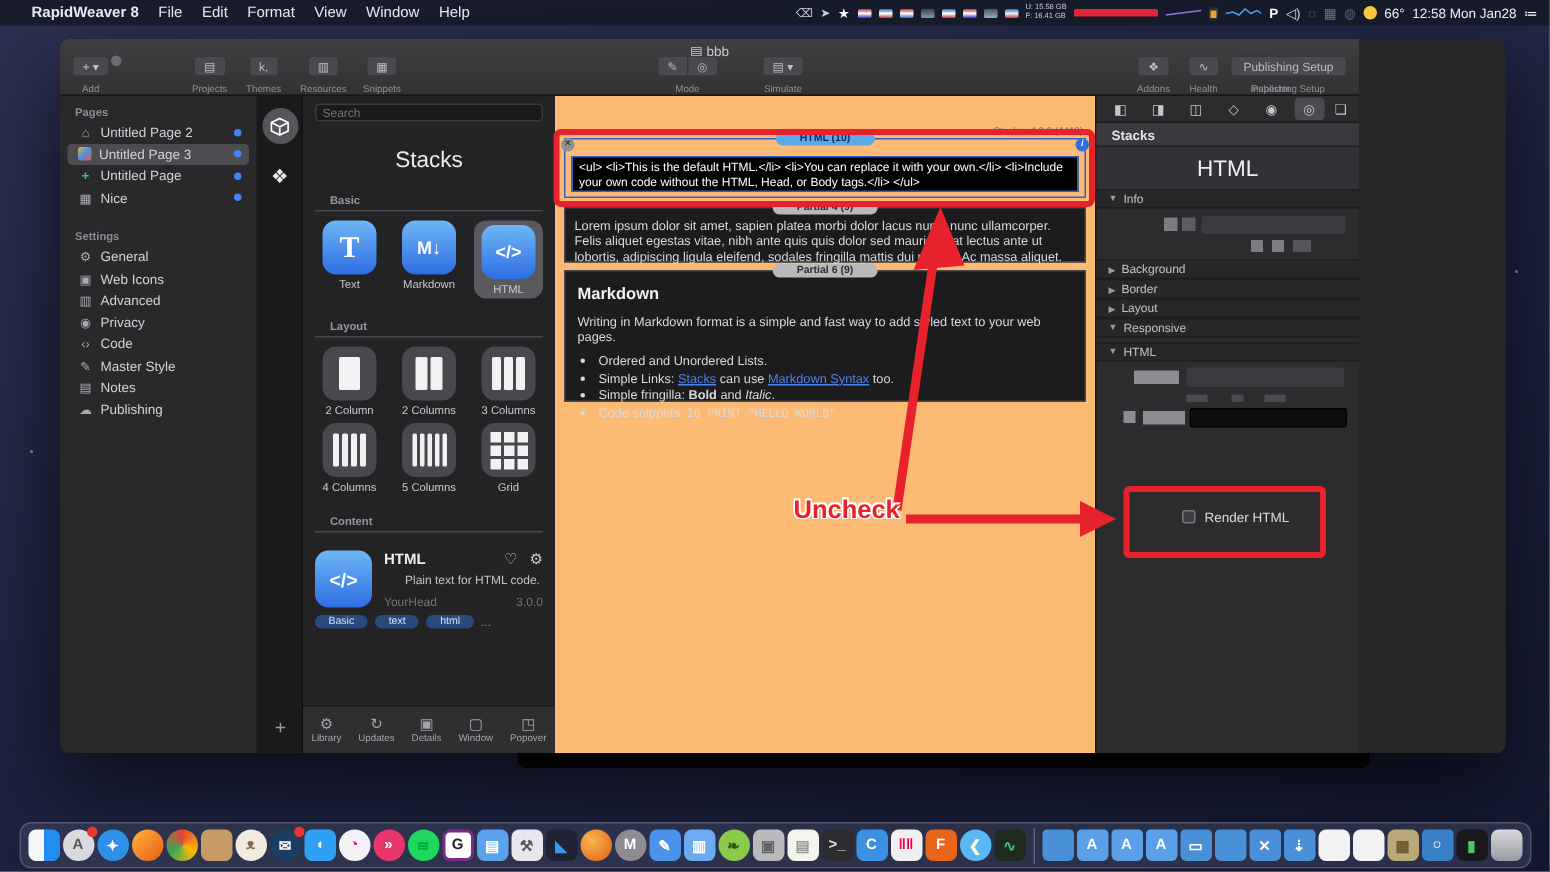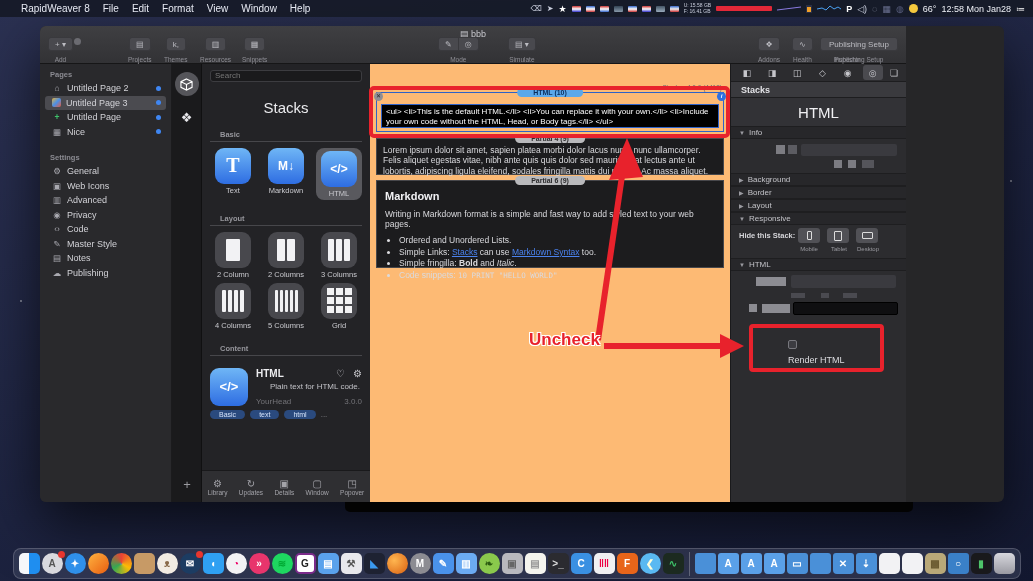--- a/index.html
+++ b/index.html
@@ -3,21 +3,21 @@
 <meta charset="utf-8">
 <style>
   * { margin:0; padding:0; box-sizing:border-box; }
   html,body { width:1033px; height:581px; overflow:hidden; }
   body { font-family:"Liberation Sans", sans-serif; background:linear-gradient(160deg,#2b3152 0%,#1d2340 55%,#131830 100%); position:relative; color:#ddd; }
   .abs { position:absolute; }
 
   
   #menubar { left:0; top:0; width:1033px; height:17px; background:rgba(22,26,40,.95); display:flex; align-items:center; padding:0 8px; font-size:10px; color:#e6e9f2; z-index:50; }
   #menubar .mitem { margin-right:13px; white-space:nowrap; }
-  #menubar .appname { font-weight:normal; }
+  #menubar .appname { font-weight:bold; }
   #menubar .right { margin-left:auto; display:flex; align-items:center; gap:5px; }
   .flag { width:9px; height:6px; border-radius:1px; display:inline-block; }
   .memtxt { font-size:5px; line-height:5.5px; color:#c9cedd; text-align:left; }
   .redbar { width:56px; height:5px; background:#e22838; border-radius:1px; }
   .spark { width:24px; height:7px; }
   .mini-ic { font-size:9px; color:#c9cedd; }
   .yellow-dot { width:9px; height:9px; border-radius:50%; background:#f6c93d; }
   .clocktxt { font-size:9px; color:#eef0f6; }
 
   
@@ -100,21 +100,21 @@
   .itab { width:20px; height:15px; display:flex; align-items:center; justify-content:center; color:#c6c6cb; font-size:9px; border-radius:3px; }
   .itab.sel { background:#4a4a4f; }
   #insphdr { height:16px; background:#3a3a3e; border-bottom:1px solid #1d1d1f; font-size:9px; font-weight:bold; color:#e2e2e6; display:flex; align-items:center; padding:0 10px; }
   #insptitle { height:28px; background:#323236; display:flex; align-items:center; justify-content:center; font-size:15px; color:#f0f0f3; }
   .insp-row { height:13px; display:flex; align-items:center; gap:4px; padding:0 8px; background:#27272a; border-top:1px solid #1e1e20; border-bottom:1px solid #1e1e20; color:#c3c3c8; font-size:8px; }
   .insp-row .arr { font-size:6px; color:#9a9aa0; }
   .ph-sq { background:#7c7c82; display:inline-block; }
   .ph-bar { background:#3a3a3f; border-radius:2px; }
   .devbtn { width:22px; height:15px; background:#515156; border-radius:3px; display:flex; align-items:center; justify-content:center; }
   .devlbl { font-size:6px; color:#9a9aa0; text-align:center; margin-top:2px; }
-  #renderrow { position:absolute; font-size:9px; color:#dcdce0; display:flex; align-items:flex-start; gap:6px;flex-direction:column; }
+  #renderrow { position:absolute; font-size:9px; color:#dcdce0; display:flex; align-items:flex-start; gap:6px; }
   #rendercb { width:9px; height:9px; background:#3c3c41; border:1px solid #77777d; border-radius:2px; }
 
   
   #overlay { left:0; top:0; width:1033px; height:581px; z-index:40; pointer-events:none; }
   #unchecktxt { position:absolute; left:529px; top:330px; font-size:17px; font-weight:800; color:#e8222c; z-index:41; pointer-events:none;
     text-shadow:-1px -1px 0 #fff,1px -1px 0 #fff,-1px 1px 0 #fff,1px 1px 0 #fff; }
 
   
   #dock { position:absolute; left:50%; bottom:2px; transform:translateX(-50%); height:31px; background:rgba(70,78,105,.45); border:1px solid rgba(255,255,255,.18); border-radius:8px; display:flex; align-items:center; padding:0 5px; gap:2px; z-index:60; }
   .dock-icon { width:21px; height:21px; display:flex; align-items:center; justify-content:center; font-size:10px; color:#fff; font-weight:bold; position:relative; flex:none; }
@@ -492,35 +492,20 @@
       </div>
     <div class="insp-row">
         <span class="arr">▶</span>
         <span>Layout</span>
       </div>
     <div class="insp-row">
         <span class="arr">▼</span>
         <span>Responsive</span>
       </div>
 
-    <div style="height:30px;position:relative;">
-      <span style="position:absolute;left:8px;top:6px;font-size:7.5px;font-weight:bold;color:#d5d5d9;">Hide this Stack:</span>
-      <span class="devbtn" style="position:absolute;left:67px;top:3px;">
-          <span style="width:5px;height:9px;border:1px solid #ddd;border-radius:1px;"></span>
-        </span>
-      <span class="devbtn" style="position:absolute;left:96px;top:3px;">
-          <span style="width:8px;height:10px;border:1px solid #ddd;border-radius:1px;"></span>
-        </span>
-      <span class="devbtn" style="position:absolute;left:125px;top:3px;">
-          <span style="width:11px;height:7px;border:1px solid #ddd;border-radius:1px;"></span>
-        </span>
-      <span class="devlbl" style="position:absolute;left:62px;top:19px;width:32px;">Mobile</span>
-      <span class="devlbl" style="position:absolute;left:92px;top:19px;width:32px;">Tablet</span>
-      <span class="devlbl" style="position:absolute;left:121px;top:19px;width:32px;">Desktop</span>
-    </div>
 
     <div class="insp-row" style="margin-top:3px;">
         <span class="arr">▼</span>
         <span>HTML</span>
       </div>
     <div style="position:relative;height:60px;">
       <span class="ph-sq" style="position:absolute;left:25px;top:6px;width:30px;height:9px;background:#8c8c92;"></span>
       <span class="ph-bar" style="position:absolute;left:60px;top:4px;width:105px;height:13px;"></span>
       <span class="ph-sq" style="position:absolute;left:60px;top:22px;width:14px;height:5px;background:#4a4a50;"></span>
       <span class="ph-sq" style="position:absolute;left:90px;top:22px;width:8px;height:5px;background:#4a4a50;"></span>

